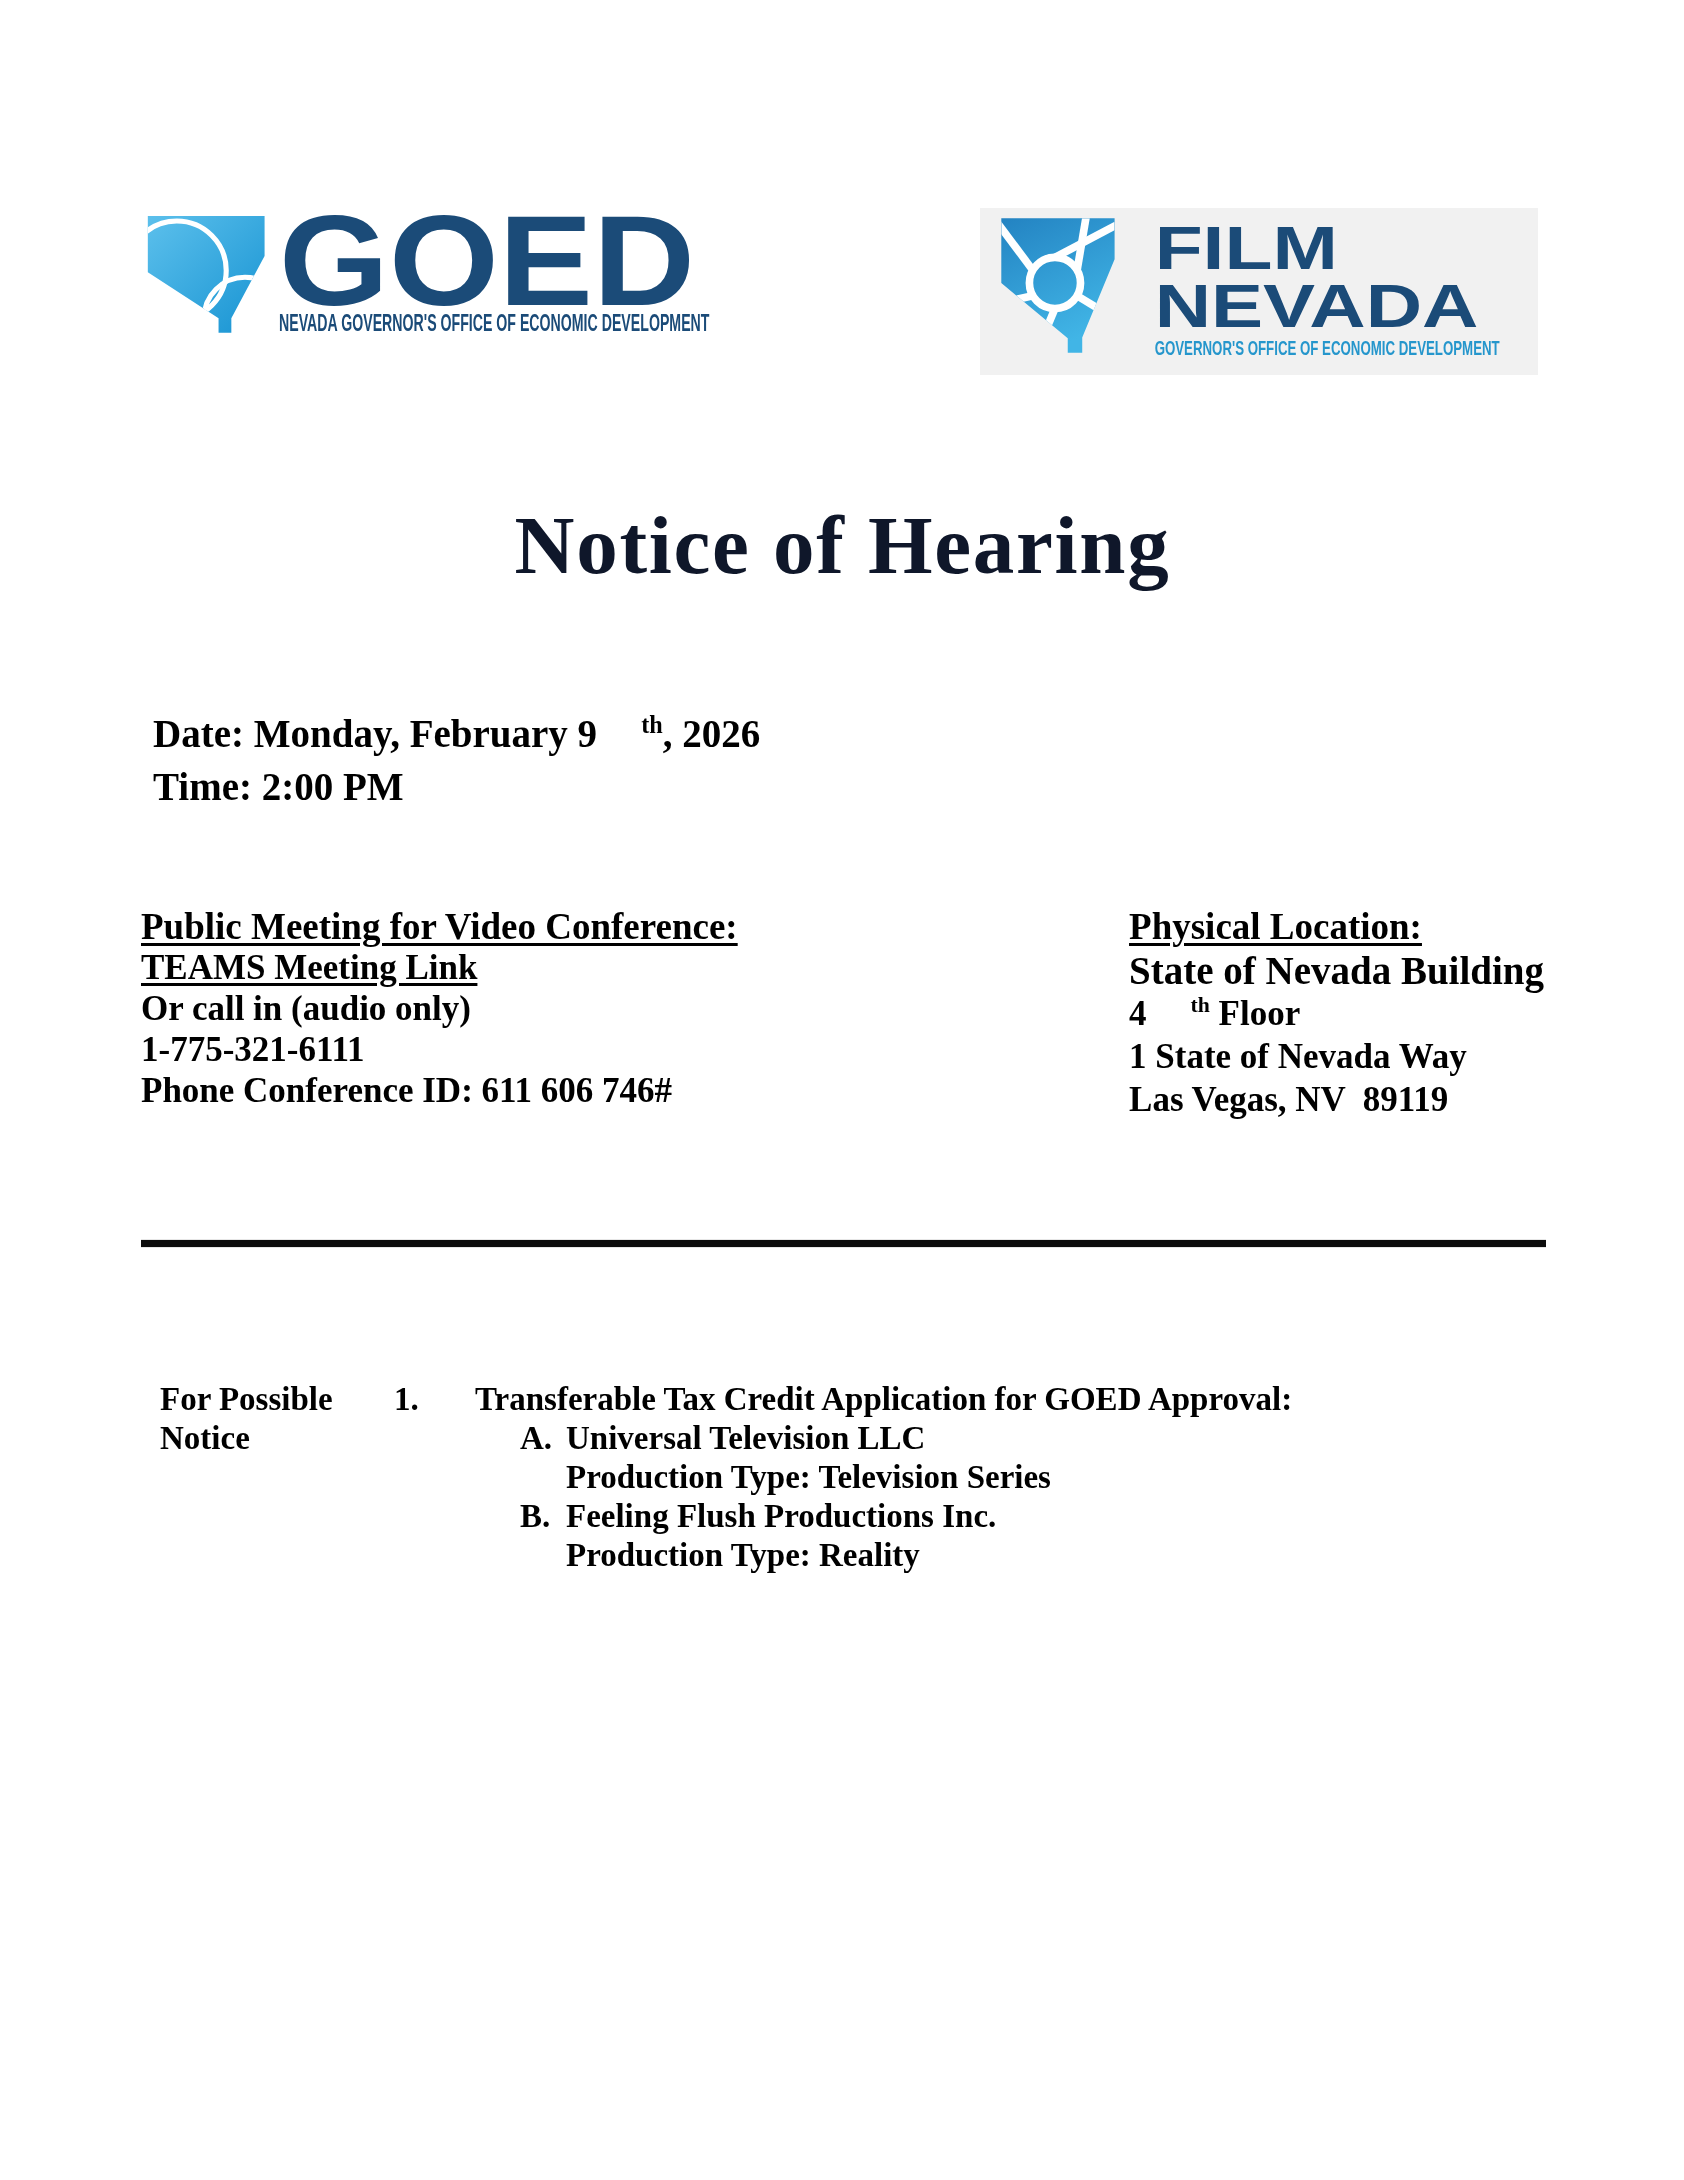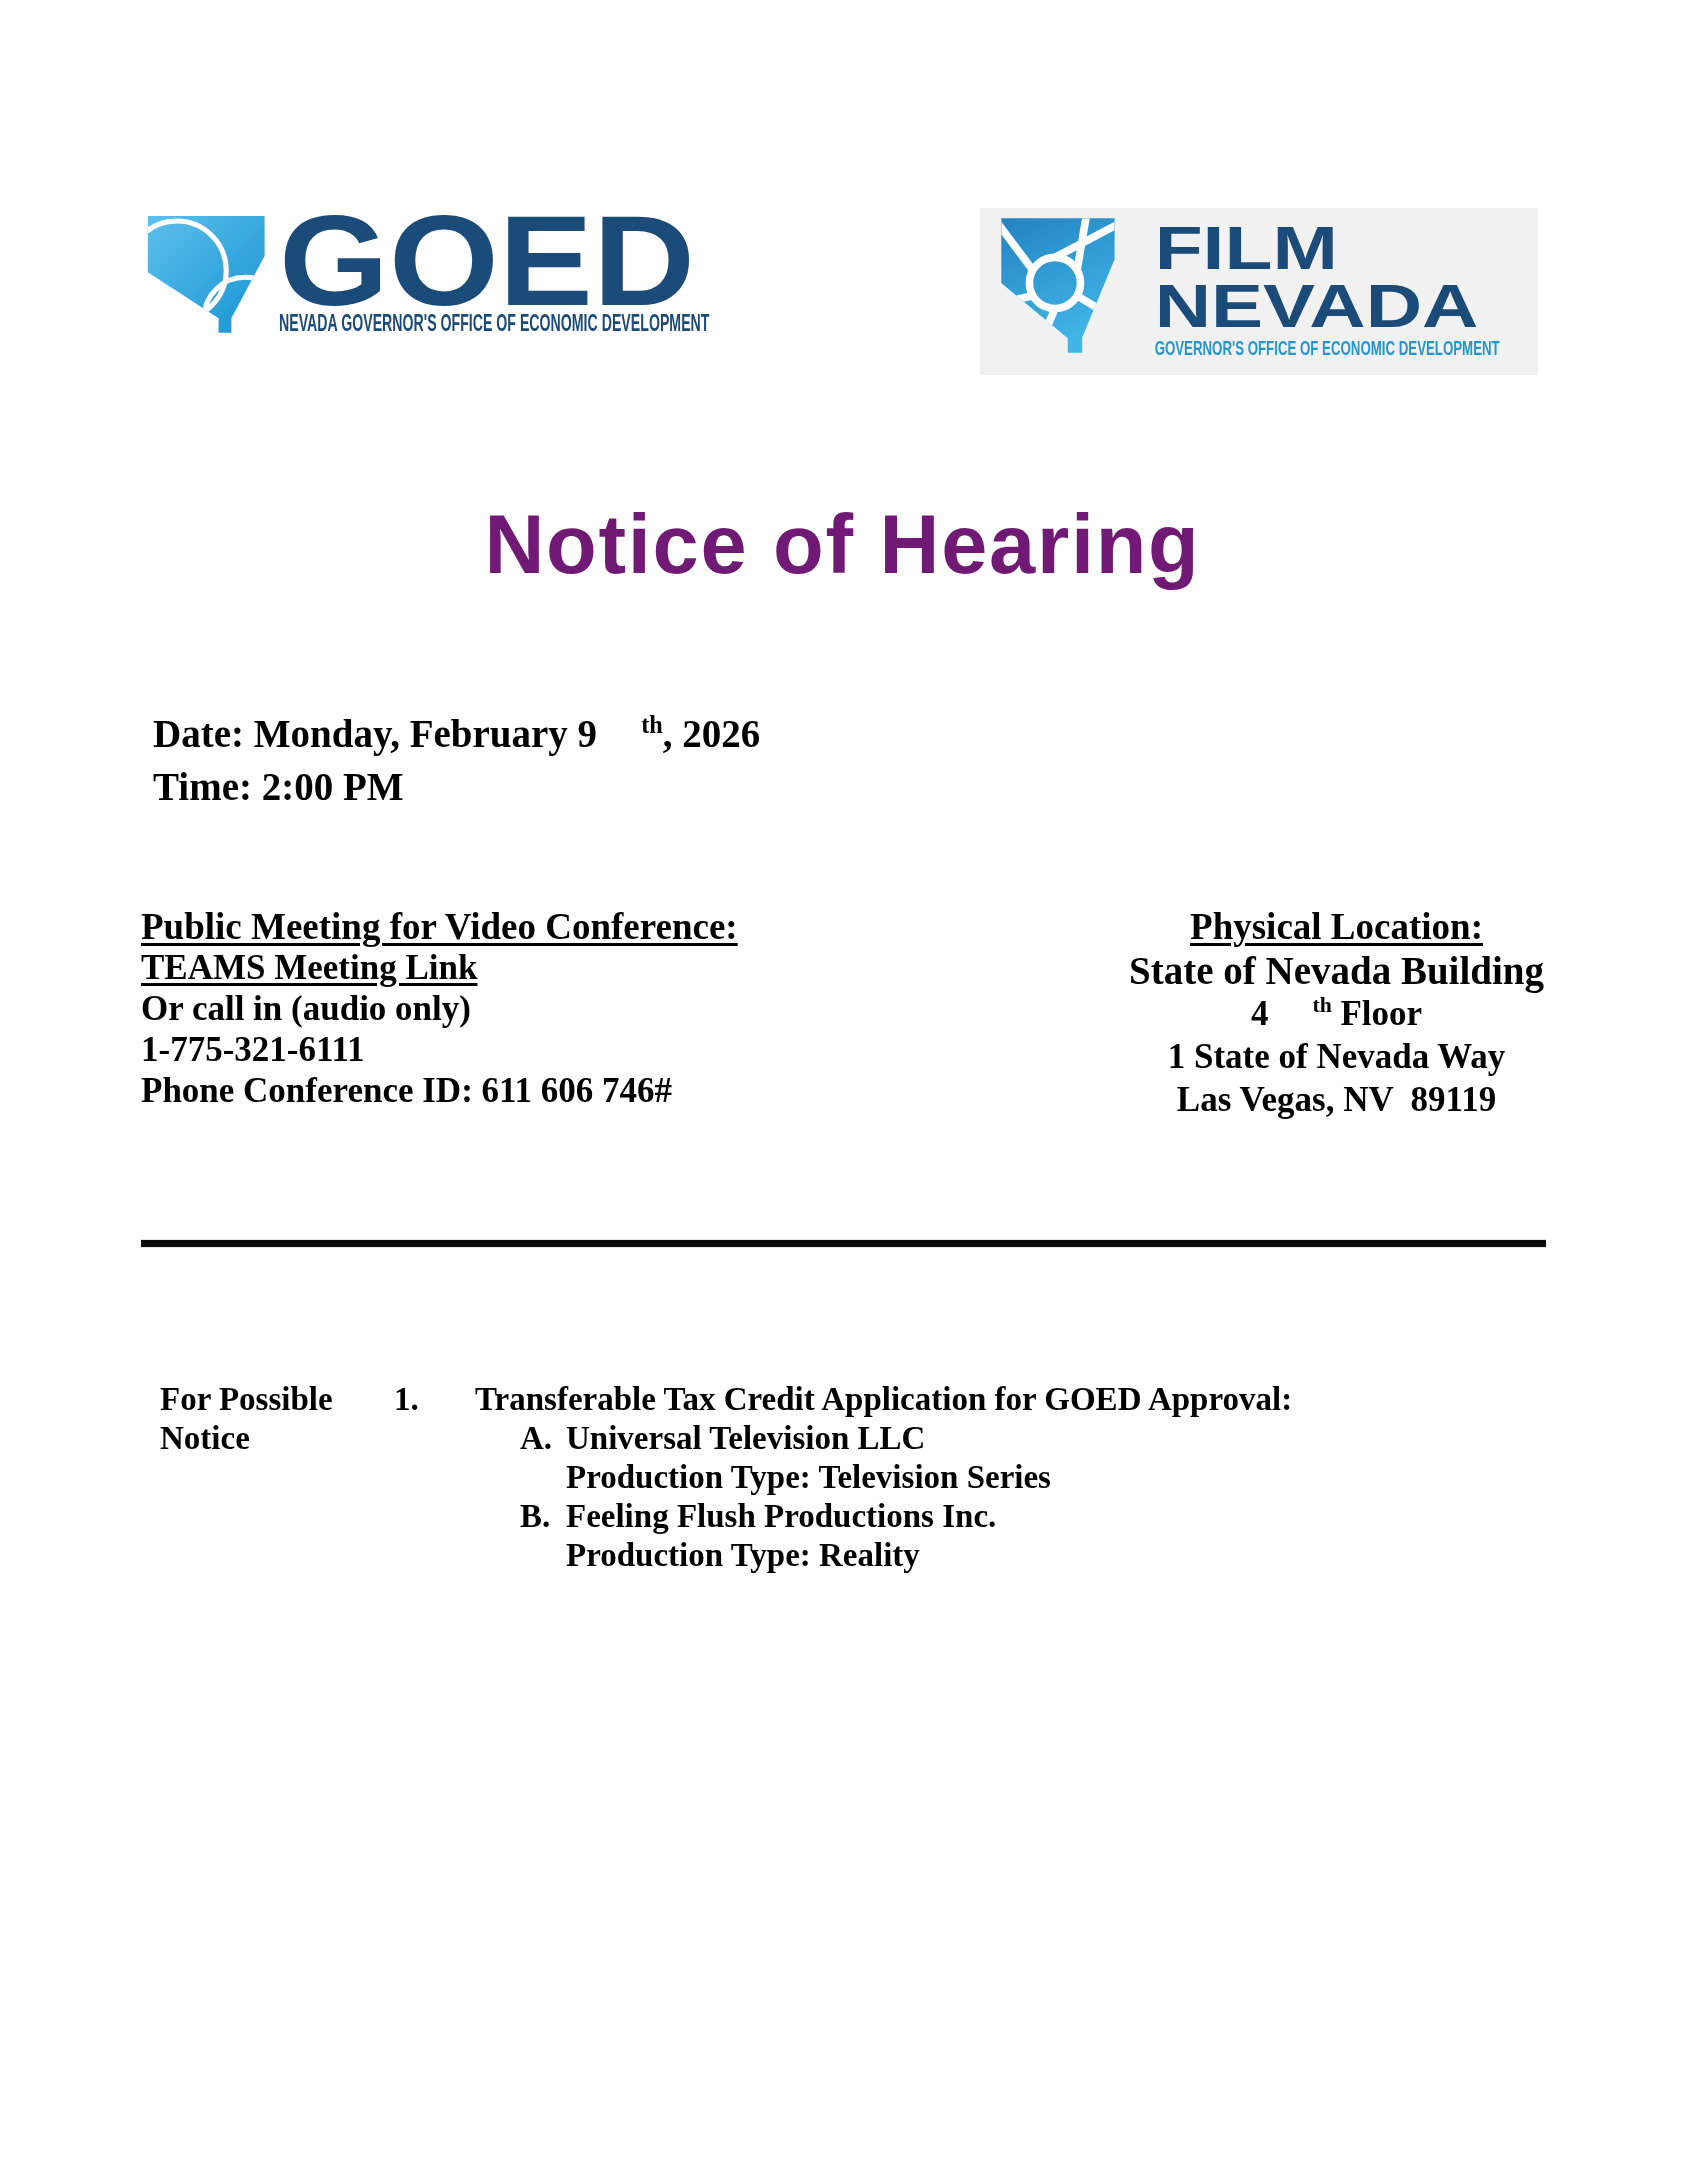--- a/index.html
+++ b/index.html
@@ -14,25 +14,25 @@
   .abs{position:absolute;}
 
   
   #goed-logo{left:141px;top:209px;width:571px;height:145px;}
   #film-logo{left:980px;top:208px;width:558px;height:167px;}
 
   
   #doc-title{
     left:0;top:497px;width:100%;
     text-align:center;
-    font-family:Liberation Sans, sans-serif;
+    font-family:Liberation Serif, serif;
     font-weight:bold;
     font-size:83px;
     letter-spacing:1.7px;
-    color:#701a75;
+    color:#0f172a;
   }
 
   
   #schedule{
     left:153px;top:707px;
     font-weight:bold;font-size:39px;line-height:53px;
   }
   sup.ord{font-size:0.62em;vertical-align:super;line-height:0;margin-left:44px;}
 
   
@@ -48,21 +48,21 @@
   }
   a.teams-link{
     color:#000000;
     text-decoration:underline;
     text-decoration-thickness:3.4px;
     text-underline-offset:4.3px;
     cursor:pointer;
   }
   #physical-location{
     right:141px;top:905px;
-    text-align:center;
+    text-align:left;
     font-weight:bold;font-size:35px;line-height:43px;
   }
   #physical-location .heading{
     font-size:37px;
     text-decoration:underline;
     text-decoration-thickness:3.4px;
     text-underline-offset:4.3px;
   }
   #physical-location .building{font-size:39px;}
   .pre{white-space:pre;}

